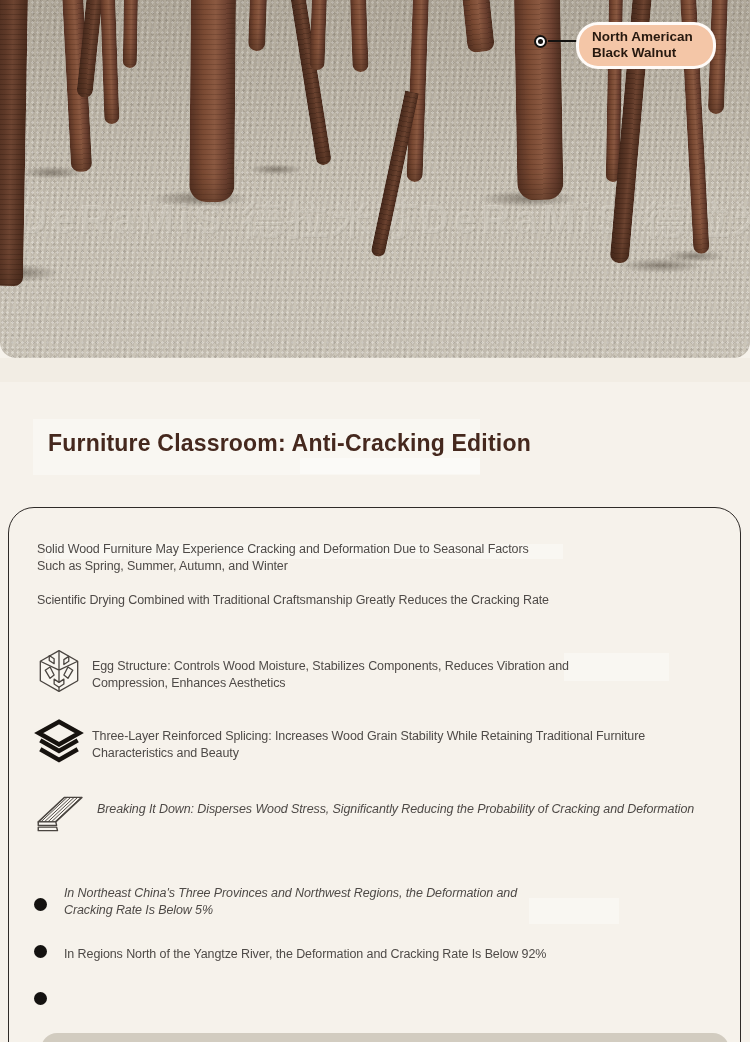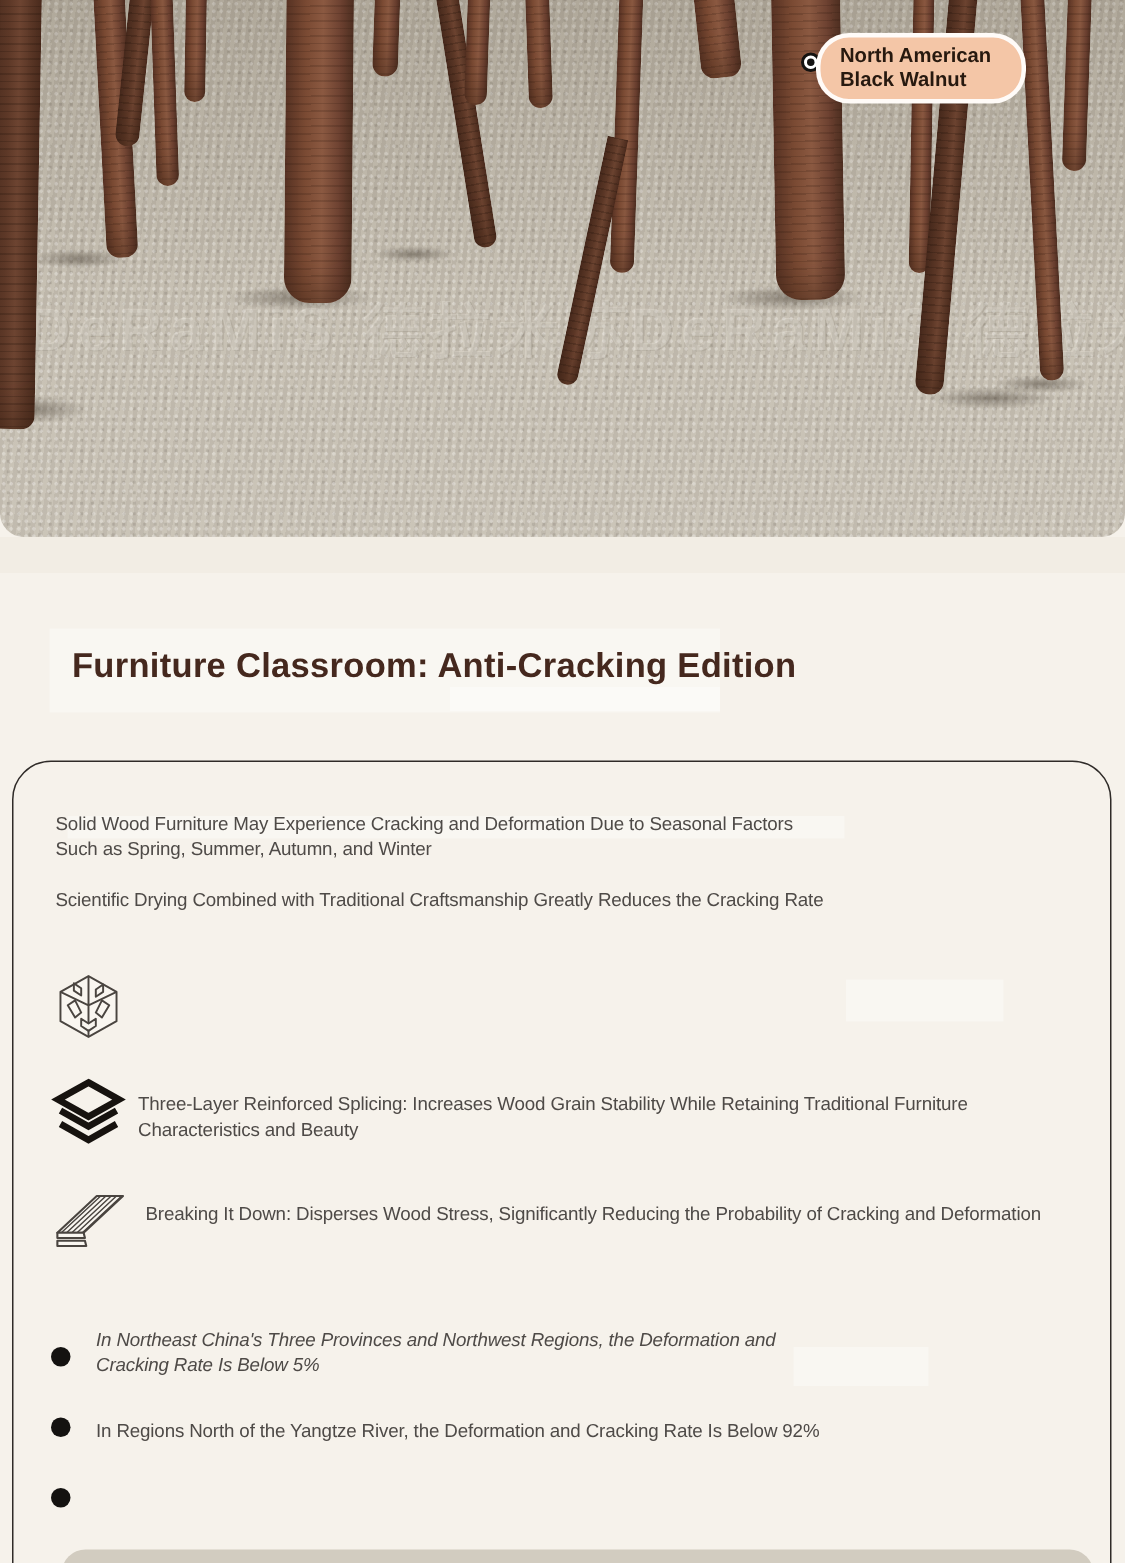--- a/index.html
+++ b/index.html
@@ -35,21 +35,21 @@
   .leg.dark { background-image:
       repeating-linear-gradient(179deg, rgba(30,16,8,0.22) 0 1px, transparent 1px 5px),
       linear-gradient(90deg,#46291c 0%,#5d3827 40%,#6d4431 60%,#4a2b1d 100%); }
   .leg.table { border-radius:0 0 17px 17px; }
 
   .marker { position:absolute; z-index:10; width:13px; height:13px; border-radius:50%;
     background:#fff; border:2px solid #141210; }
   .marker::after { content:""; position:absolute; left:2px; top:2px; width:5px; height:5px;
     border-radius:50%; background:#141210; }
   .leader { position:absolute; z-index:10; height:2px; background:#141210; }
-  .callout { position:absolute; z-index:10; left:544px; top:22px; width:140px;
+  .callout { position:absolute; z-index:10; left:576px; top:22px; width:140px;
     background:var(--callout-bg,#f4c6a7); border:3px solid rgba(255,255,255,0.92);
     border-radius:22px; padding:4px 12px 6px 13px;
     font-size:13.5px; font-weight:bold; line-height:1.15; color:#27190f;
     white-space:pre-line; }
 
   
   .band { position:absolute; left:0; top:358px; width:750px; height:24px; background:#f2ede4; }
   .ghost { position:absolute; background:rgba(255,255,255,0.38); }
   .section-title { position:absolute; left:48px; top:430px; z-index:4;
     font-size:23px; font-weight:bold; color:var(--title,#45281e); letter-spacing:0.2px; }
@@ -59,21 +59,21 @@
     border:1px solid #2f2b28; border-radius:26px; }
   .card .txt { position:absolute; color:#4e4a47; font-size:12.5px; line-height:1.38;
     white-space:pre-line; letter-spacing:-0.1px; }
   .p1 { left:28px; top:33px; width:520px; }
   .p2 { left:28px; top:84px; width:620px; }
 
   .feat-icon { position:absolute; left:24px; }
   .f1i { top:137px; } .f2i { top:208px; } .f3i { top:283px; }
   .f1t { left:83px; top:150px; width:560px; }
   .f2t { left:83px; top:220px; width:572px; }
-  .f3t { left:88px; top:293px; width:630px; }
+  .f3t { left:88px; top:293px; width:630px;font-style:italic; }
 
   .dot { position:absolute; left:25px; width:13px; height:13px; border-radius:50%; background:#141210; }
   .d1 { top:390px; } .d2 { top:437px; } .d3 { top:484px; }
   .b1 { left:55px; top:377px; width:500px;font-style:italic; }
   .b2 { left:55px; top:438px; width:620px; }
   .b3 { left:55px; top:478px; width:510px; }
 
   .next-block { position:absolute; left:32px; top:525px; width:688px; height:40px;
     background:#d2ccc0; border-radius:16px 16px 0 0; }
 </style>
@@ -135,20 +135,22 @@
     <g fill="#f9f6f0" stroke="#4a4540" stroke-width="1.6" stroke-linejoin="round">
       <path d="M32 7 L55 20 L55 44 L32 57 L9 44 L9 20 Z"></path>
       <path d="M32 7 L32 31 L55 20 M32 31 L9 20 M32 31 L32 57" fill="none"></path>
       <path d="M20 13 L26 17 L26 23 L20 19 Z"></path>
       <path d="M44 14 L38 18 L38 24 L44 20 Z"></path>
       <path d="M43 27 L49 31 L43 41 L38 37 Z"></path>
       <path d="M21 27 L15 31 L21 41 L26 37 Z"></path>
       <path d="M26 42 L32 46 L38 42 L38 48 L32 52 L26 48 Z"></path>
     </g>
   </svg>
+  <p class="txt f1t">Egg Structure: Controls Wood Moisture, Stabilizes Components, Reduces Vibration and
+Compression, Enhances Aesthetics</p>
 
   <svg class="feat-icon f2i" width="52" height="52" viewBox="0 0 64 64">
     <g fill="none" stroke="#17130f" stroke-width="5.5" stroke-linejoin="miter" stroke-linecap="butt">
       <path d="M32 7 L57 21 L32 35 L7 21 Z"></path>
       <path d="M9 30 L32 43 L55 30"></path>
       <path d="M9 41 L32 54 L55 41"></path>
     </g>
   </svg>
   <p class="txt f2t">Three-Layer Reinforced Splicing: Increases Wood Grain Stability While Retaining Traditional Furniture
 Characteristics and Beauty</p>

